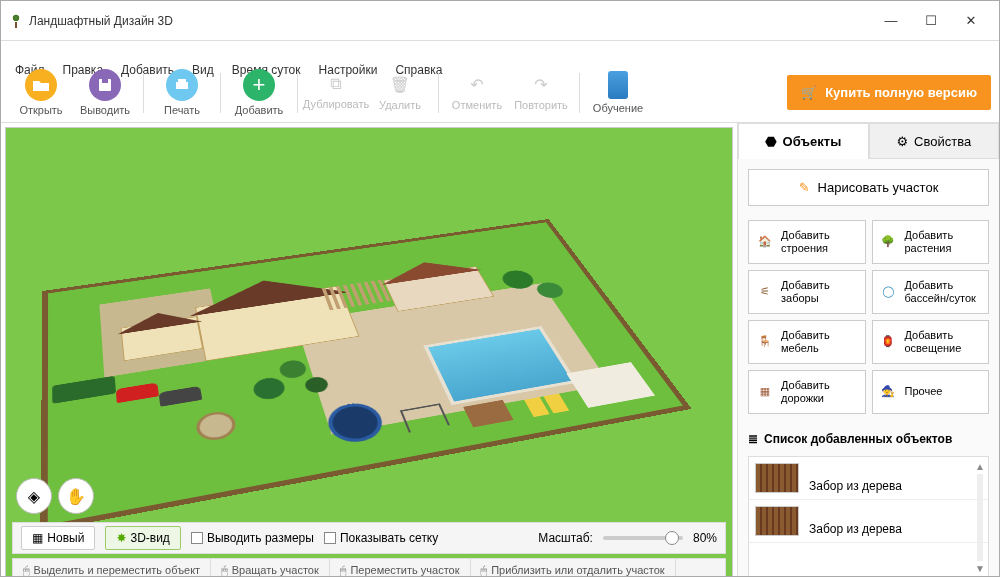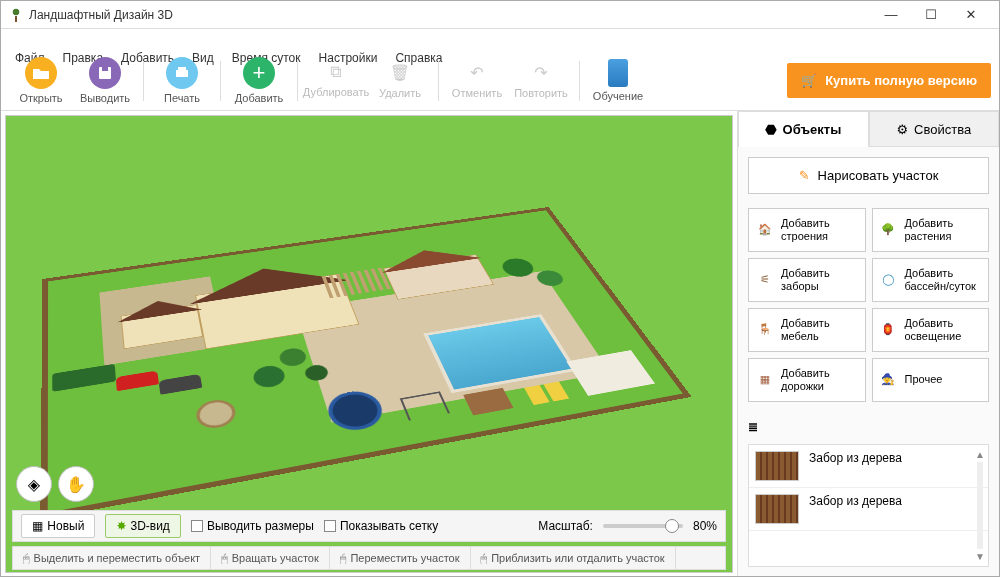--- a/index.html
+++ b/index.html
@@ -1,17 +1,17 @@
 <!DOCTYPE html>
 <html><head>
 <meta charset="utf-8">
 <style>
 * { box-sizing: border-box; margin: 0; padding: 0; font-family: "Segoe UI", Arial, sans-serif; }
 body { background: #fff; width: 1000px; height: 577px; overflow: hidden; border: 1px solid #aaa; }
-.titlebar { height: 28px; display: flex; align-items: center; padding: 0 8px; font-size: 12px; color: #333; border-bottom: 1px solid #ddd; background: #fff; }
+.titlebar { height: 40px; display: flex; align-items: center; padding: 0 8px; font-size: 12px; color: #333; border-bottom: 1px solid #ddd; background: #fff; }
 .titlebar .sp { flex: 1; }
 .winbtn { width: 40px; height: 28px; display: flex; align-items: center; justify-content: center; font-size: 13px; color: #333; }
 .tree-icon { width: 14px; height: 14px; margin-right: 6px; background: radial-gradient(circle at 50% 40%, #4a7c2f 40%, transparent 42%), linear-gradient(#7a5230,#7a5230); background-size: 12px 10px, 2px 6px; background-position: 1px 0, 6px 8px; background-repeat: no-repeat; }
 .menubar { height: 22px; display: flex; align-items: center; padding: 0 6px; font-size: 12px; color: #333; gap: 2px; }
 .menubar span { padding: 2px 8px; margin-top: 36px; }
 .toolbar { height: 60px; border-bottom: 1px solid #ddd; display: flex; align-items: center; padding: 2px 8px; }
 .tbtn { display: flex; flex-direction: column; align-items: center; width: 64px; font-size: 11px; color: #555; gap: 3px; }
 .tbtn .ic { width: 32px; height: 32px; border-radius: 50%; display: flex; align-items: center; justify-content: center; }
 .ic.new { background: #2aa8e0; }
 .ic.open { background: #f8b020; }
@@ -51,21 +51,21 @@
 .tabs { display: flex; height: 36px; }
 .tabs .t { flex: 1; display: flex; align-items: center; justify-content: center; gap: 6px; font-size: 13px; border: 1px solid #ddd; background: #f0f0f0; }
 .tabs .t.active { background: #fff; border-bottom: none; font-weight: bold; }
 .panel { padding: 10px; flex: 1; overflow: hidden; display: flex; flex-direction: column; }
 .drawbtn { width: 100%; padding: 10px; border: 1px solid #ccc; background: #fff; font-size: 13px; display: flex; align-items: center; justify-content: center; gap: 8px; margin-bottom: 14px; }
 .grid2 { display: grid; grid-template-columns: 1fr 1fr; gap: 6px; }
 .catbtn { border: 1px solid #ccc; background: #fff; padding: 6px 4px 6px 6px; display: flex; align-items: center; gap: 6px; font-size: 11px; text-align: left; line-height: 1.2; min-height: 44px; }
 .catbtn .ci { width: 20px; height: 20px; flex-shrink: 0; display: flex; align-items: center; justify-content: center; }
 .listhdr { margin-top: 14px; font-size: 12px; font-weight: bold; display: flex; align-items: center; gap: 6px; padding: 4px 0; }
 .olist { border: 1px solid #ddd; background: #fff; flex: 1; overflow: hidden; margin-top: 6px; position: relative; }
-.orow { display: flex; align-items: flex-start; gap: 10px; padding: 6px; border-bottom: 1px solid #eee; font-size: 12px; }
+.orow { display: flex; align-items: flex-end; gap: 10px; padding: 6px; border-bottom: 1px solid #eee; font-size: 12px; }
 .orow .thumb { width: 44px; height: 30px; background: repeating-linear-gradient(90deg,#8a5a30 0 4px,#6a3a20 4px 6px); border: 1px solid #ccc; }
 .scroll { position: absolute; right: 2px; top: 4px; bottom: 4px; width: 12px; display: flex; flex-direction: column; align-items: center; justify-content: space-between; color: #888; font-size: 10px; }
 .scroll .bar { width: 6px; flex: 1; background: #eee; margin: 2px 0; }
 svg { display: block; }
 </style>
 </head>
 <body>
 
 <div class="titlebar">
   <span class="tree-icon"></span>
@@ -298,20 +298,21 @@
             <span class="ci" style="color:#a06040">▦</span>
             <span>Добавить дорожки</span>
           </button>
         <button class="catbtn">
             <span class="ci">🧙</span>
             <span>Прочее</span>
           </button>
       </div>
       <div class="listhdr">
         <span>≣</span>
+        <span>Список добавленных объектов</span>
       </div>
       <div class="olist">
         <div class="orow">
             <div class="thumb"></div>
             <span>Забор из дерева</span>
           </div>
         <div class="orow">
             <div class="thumb"></div>
             <span>Забор из дерева</span>
           </div>

